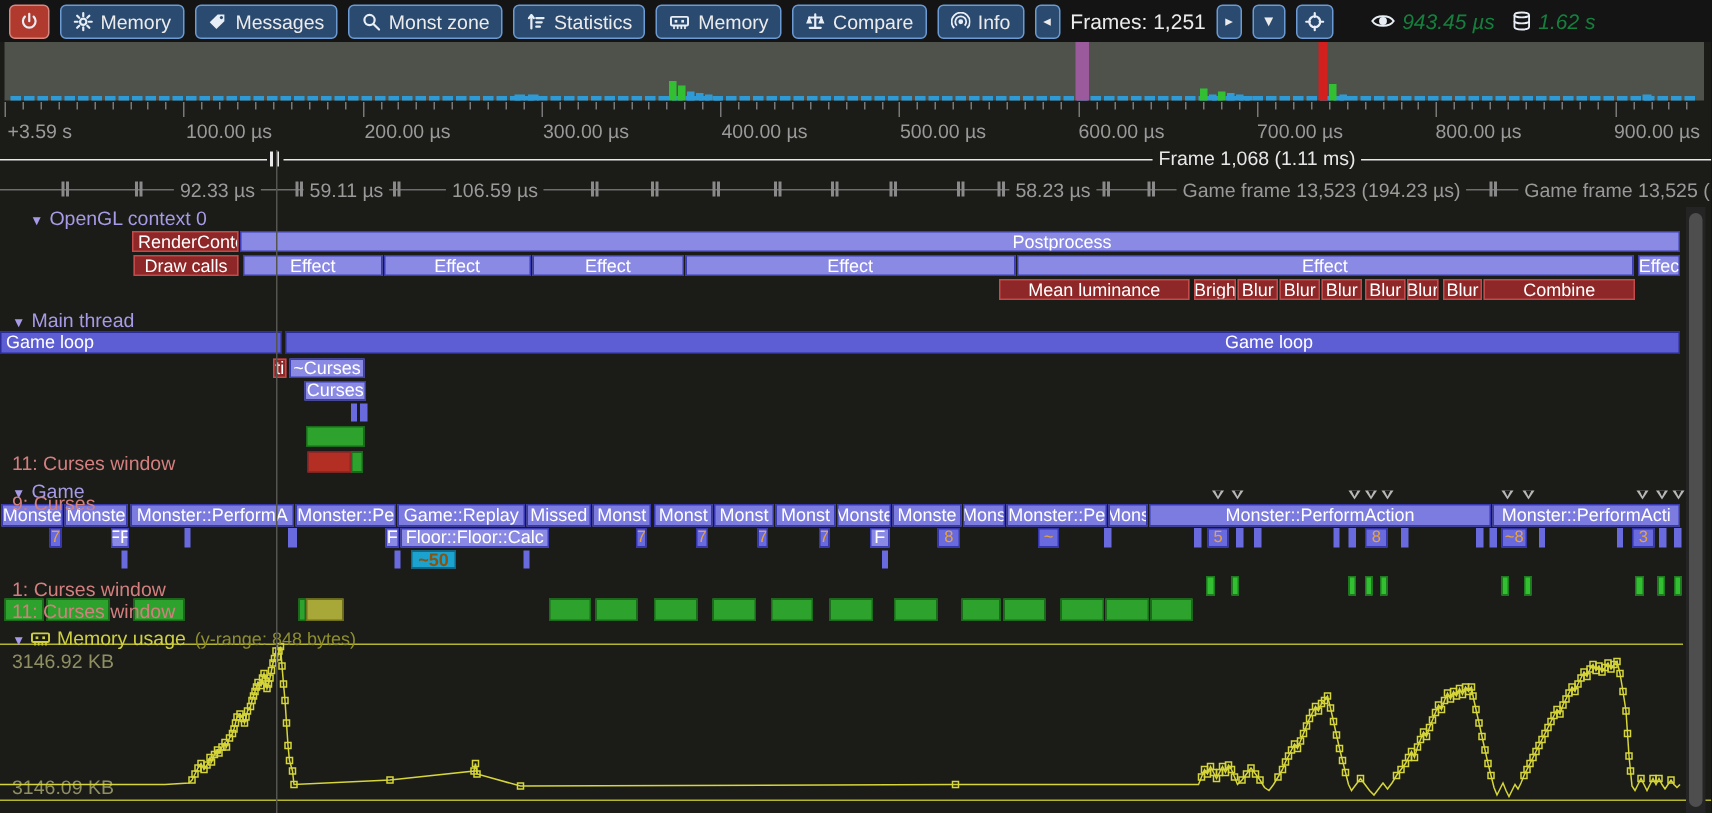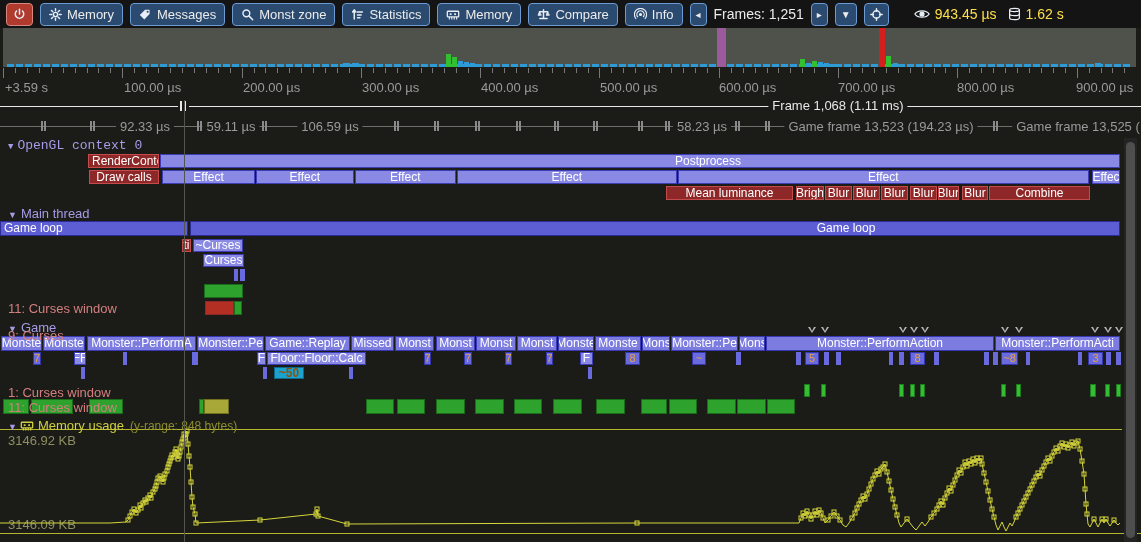--- a/index.html
+++ b/index.html
@@ -5,21 +5,21 @@
   html,body{margin:0;padding:0;background:#101010;}
   #app{position:relative;width:1141px;height:542px;background:#1b1c18;overflow:hidden;
        font-family:"Liberation Sans",sans-serif;-webkit-font-smoothing:antialiased;}
   
   #toolbar{position:absolute;left:0;top:0;width:1141px;height:28px;background:#141414;
            display:flex;align-items:center;gap:7px;padding-left:6px;box-sizing:border-box;}
   .tbtn{display:inline-flex;align-items:center;gap:5px;background:#2b4a6f;border:1px solid #6b9bd2;
         border-radius:4px;color:#ececec;font-size:13px;padding:2px 8px;height:17px;cursor:pointer;}
   .tbtn.power{background:#b03a2e;border-color:#d98880;padding:2px 6px;}
   .tbtn.mini{padding:2px 5px;font-size:10px;}
-  .tstat{display:inline-flex;gap:5px;color:#fde047;font-size:14px;}
+  .tstat{display:inline-flex;gap:5px;color:#15803d;font-size:14px;font-style:italic;}
   .ttext{color:#ececec;font-size:14px;}
   .icon{display:inline-flex;align-items:center;}
   
   #histo{position:absolute;left:3px;top:28px;width:1133px;height:39px;background:#4f524b;}
   .hbar{position:absolute;bottom:0;}
   
   .tick{position:absolute;background:#787878;width:1px;}
   .rlabel{position:absolute;color:#9a9a9a;font-size:13px;white-space:nowrap;}
   
   .fline{position:absolute;height:1px;}
@@ -467,21 +467,21 @@
       <div class="fmark" style="left: 665px; top: 121px; height: 10px; background: rgb(138, 138, 138);"></div>
       <div class="fmark" style="left: 668px; top: 121px; height: 10px; background: rgb(138, 138, 138);"></div>
       <div class="fmark" style="left: 735px; top: 121px; height: 10px; background: rgb(138, 138, 138);"></div>
       <div class="fmark" style="left: 738px; top: 121px; height: 10px; background: rgb(138, 138, 138);"></div>
       <div class="fmark" style="left: 765px; top: 121px; height: 10px; background: rgb(138, 138, 138);"></div>
       <div class="fmark" style="left: 768px; top: 121px; height: 10px; background: rgb(138, 138, 138);"></div>
       <div class="fmark" style="left: 993px; top: 121px; height: 10px; background: rgb(138, 138, 138);"></div>
       <div class="fmark" style="left: 996px; top: 121px; height: 10px; background: rgb(138, 138, 138);"></div>
     </div>
   <div id="zones">
-      <div class="shead" style="left: 8px; top: 138px; font-family: Liberation Mono, monospace;"><span class="tri">▼</span><span>OpenGL context 0</span></div>
+      <div class="shead" style="left: 20px; top: 138px;"><span class="tri">▼</span><span>OpenGL context 0</span></div>
       <div class="shead" style="left: 8px; top: 206px;"><span class="tri">▼</span><span>Main thread</span></div>
       <div class="shead" style="left: 8px; top: 320px;"><span class="tri">▼</span><span>Game</span></div>
       <div class="pinklabel" style="left: 8px; top: 296px; margin-top: 32px;">9: Curses</div>
       <div class="pinklabel" style="left: 8px; top: 301px;">11: Curses window</div>
       <div class="pinklabel" style="left: 8px; top: 385px;">1: Curses window</div>
       <div class="pinklabel" style="left: 8px; top: 400px;">11: Curses window</div>
       <div class="zbar z-r al" style="left: 88px; top: 154px; width: 71px; height: 14px; line-height: 14px;">RenderConte</div>
       <div class="zbar z-p" style="left: 159.5px; top: 154px; width: 960.5px; height: 14px; line-height: 14px;">
         <span class="lxspan" style="left: 547.5px;">Postprocess</span>
       </div>

